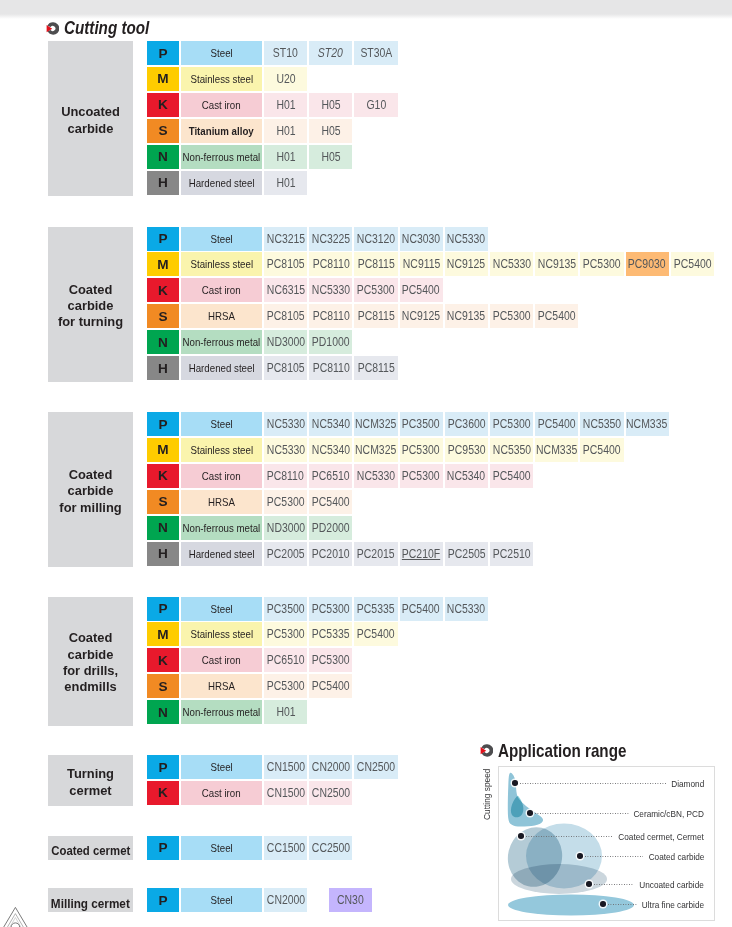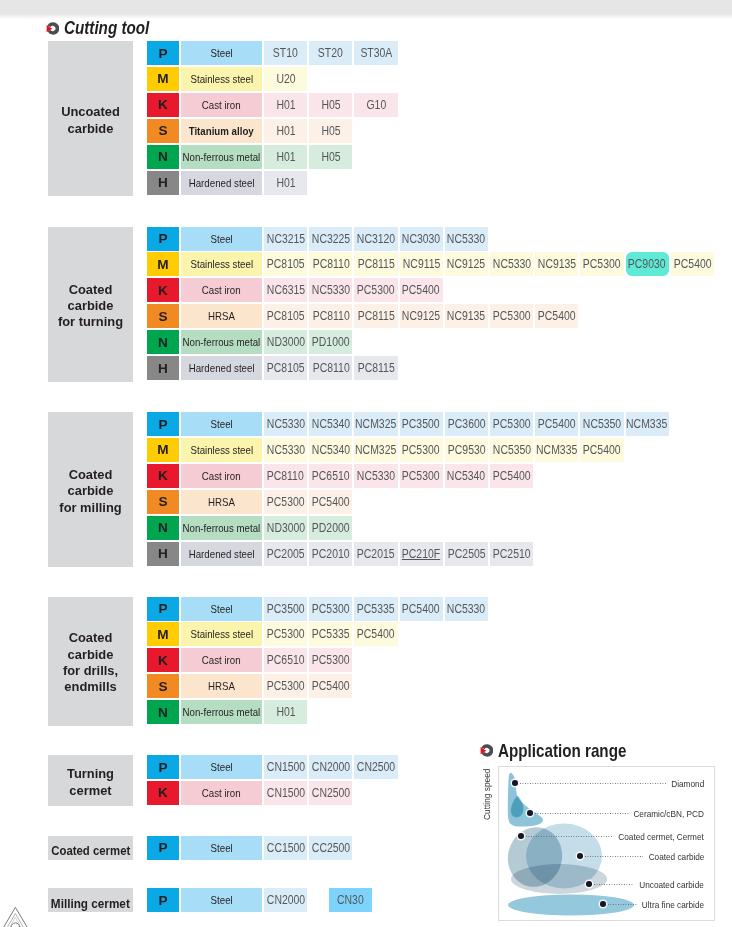--- a/index.html
+++ b/index.html
@@ -90,21 +90,21 @@
       <div>Uncoated<br>carbide</div>
     </div>
     <div class="row" style="left: 147px; top: 41px;">
       <div class="iso" style="background: rgb(10, 169, 230);">P</div>
       <div class="mat" style="background: rgb(167, 221, 246);">
         <span>Steel</span>
       </div>
       <div class="cell" style="background: rgb(217, 236, 247);">
         <span>ST10</span>
       </div>
-      <div class="cell" style="background: rgb(217, 236, 247);">
+      <div class="cell" style="background: rgb(217, 236, 247); font-style: italic;">
         <span>ST20</span>
       </div>
       <div class="cell" style="background: rgb(217, 236, 247);">
         <span>ST30A</span>
       </div>
     </div>
     <div class="row" style="left: 147px; top: 66.9px;">
       <div class="iso" style="background: rgb(254, 204, 0);">M</div>
       <div class="mat" style="background: rgb(250, 244, 173);">
         <span>Stainless steel</span>
@@ -207,21 +207,21 @@
       </div>
       <div class="cell" style="background: rgb(253, 250, 222);">
         <span>NC5330</span>
       </div>
       <div class="cell" style="background: rgb(253, 250, 222);">
         <span>NC9135</span>
       </div>
       <div class="cell" style="background: rgb(253, 250, 222);">
         <span>PC5300</span>
       </div>
-      <div class="cell" style="background: #5eead4; border-radius: 6px;">
+      <div class="cell" style="background: #fdba74;">
         <span>PC9030</span>
       </div>
       <div class="cell" style="background: rgb(253, 250, 222);">
         <span>PC5400</span>
       </div>
     </div>
     <div class="row" style="left: 147px; top: 278.3px;">
       <div class="iso" style="background: rgb(232, 25, 44);">K</div>
       <div class="mat" style="background: rgb(246, 204, 212);">
         <span>Cast iron</span>
@@ -552,21 +552,21 @@
       <div style="transform: scaleX(0.911);">Milling cermet</div>
     </div>
     <div class="row" style="left: 147px; top: 888px;">
       <div class="iso" style="background: rgb(10, 169, 230);">P</div>
       <div class="mat" style="background: rgb(167, 221, 246);">
         <span>Steel</span>
       </div>
       <div class="cell" style="background: rgb(217, 236, 247);">
         <span>CN2000</span>
       </div>
-      <div class="cell" style="background: #7dd3fc; margin-left: 22px;">
+      <div class="cell" style="background: #c4b5fd; margin-left: 22px;">
         <span>CN30</span>
       </div>
     </div>
   </div>
 
 <div class="ylab" style="left:481.5px; top:820px;">Cutting speed</div>
 <div class="chartbox" style="left:498px; top:766px; width:217px; height:155px;">
   <svg width="213" height="153" viewBox="0 0 213 153">
     <g>
 

